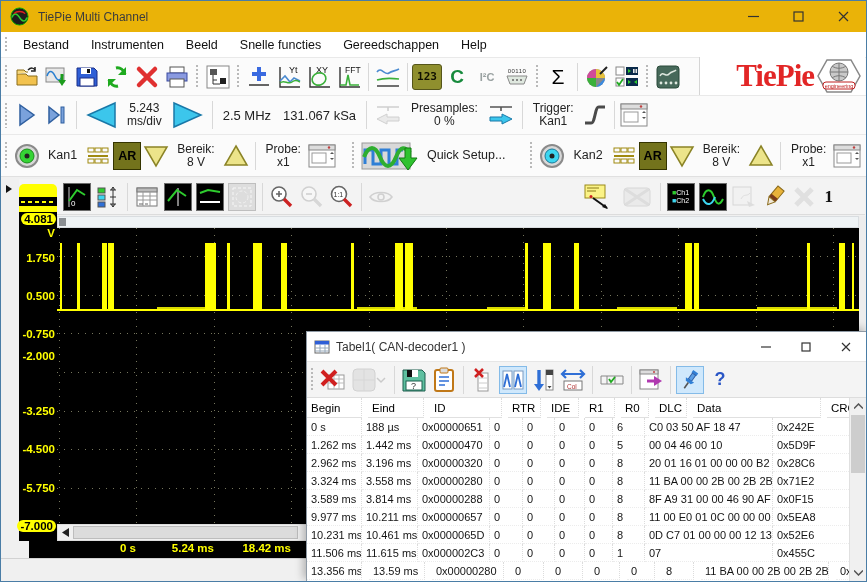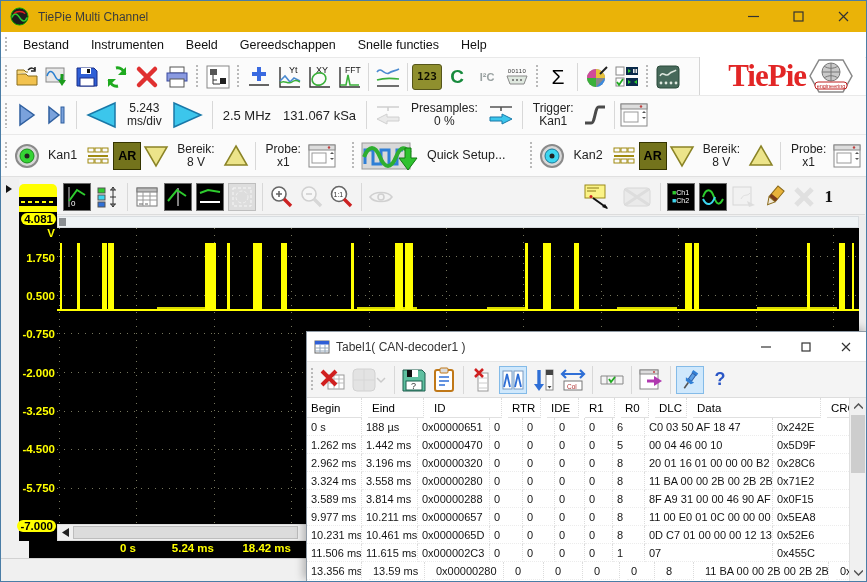--- a/index.html
+++ b/index.html
@@ -24,21 +24,21 @@
   .sep{width:1px;height:28px;background:#d8d8d8;margin:0 4px;flex:none;}
   .ti{width:30px;height:30px;display:flex;align-items:center;justify-content:center;flex:none;}
   .dis{opacity:.38;filter:grayscale(1);}
   .stack{display:flex;flex-direction:column;align-items:center;justify-content:center;font-size:12px;line-height:13px;color:#222;padding:0 6px;flex:none;}
   .meterbox{width:28px;height:24px;background:#8f8f2e;border:1px solid #55551a;border-radius:3px;color:#101000;font-weight:bold;font-size:11px;display:flex;align-items:center;justify-content:center;font-family:"DejaVu Sans Mono",monospace;}
   .canC{font-size:19px;font-weight:bold;color:#168a3c;}
   .i2c{font-size:11px;font-weight:bold;color:#9aa2a2;}
   .sigma{font-size:21px;color:#000;}
   .serialtxt{font-size:6px;color:#333;letter-spacing:.5px;}
   
-  .logo-panel{position:absolute;top:56px;right:1px;width:166px;height:38px;background:#fff;border-left:1px solid #d5d5d5;display:flex;align-items:center;justify-content:flex-end;padding-right:12px;box-sizing:border-box;}
+  .logo-panel{position:absolute;top:56px;right:1px;width:166px;height:38px;background:#fff;border-left:1px solid #d5d5d5;display:flex;align-items:center;justify-content:flex-end;padding-right:4px;box-sizing:border-box;}
   .logo-text{font-family:"Liberation Serif",serif;font-weight:bold;font-size:31px;color:#e22626;letter-spacing:-1px;margin-right:3px;}
   
   .arbtn{width:26px;height:26px;background:#73731c;border:1px solid #343400;color:#000;font-weight:bold;font-size:12.5px;display:flex;align-items:center;justify-content:center;flex:none;}
   
   .graph{position:absolute;left:0;top:176px;width:100%;height:381px;background:#f0f0f0;}
   .gutter{position:absolute;left:0;top:0;width:18px;height:100%;background:#f0f0f0;}
   .gtoolbar{position:absolute;left:18px;top:2px;right:1px;height:36px;background:#f3f3f3;border-bottom:1px solid #dcdcdc;display:flex;align-items:center;padding-left:42px;box-sizing:border-box;}
   .bic{width:26px;height:26px;background:#000;border:1px solid #6a6a6a;display:flex;align-items:center;justify-content:center;flex:none;margin:0 2px;position:relative;}
   .wic{width:26px;height:26px;display:flex;align-items:center;justify-content:center;flex:none;margin:0 2px;}
   .ytab{position:absolute;left:18px;top:7px;width:38px;height:28px;background:#ffff00;border-radius:5px 5px 0 0;overflow:hidden;}
@@ -112,22 +112,22 @@
         </div>
     </div>
   </div>
 
   <div class="menubar">
     <span class="grip"></span>
     <div class="menu-items">
         <span class="menu-item">Bestand</span>
         <span class="menu-item">Instrumenten</span>
         <span class="menu-item">Beeld</span>
+        <span class="menu-item">Snelle functies</span>
         <span class="menu-item">Gereedschappen</span>
-        <span class="menu-item">Snelle functies</span>
         <span class="menu-item">Help</span>
       </div>
   </div>
 
   <div class="tb tb1">
     <span class="grip"></span>
     <div class="ti">
         <svg width="26" height="26" viewBox="0 0 26 26">
           <path d="M3 10h9l2 2h9v9H3z" fill="#f2c24e" stroke="#8a6d1a"></path>
           <path d="M3 10V6h7l2 2h2" fill="#f8d87c" stroke="#8a6d1a"></path>
@@ -608,21 +608,21 @@
         <div class="mini">
           <i></i>
         </div>
       </div>
     <div class="yaxis">
         <div class="ylab pill" style="top: 1px;">4.081</div>
         <div class="ylab" style="top: 15px;">V</div>
         <div class="ylab" style="top: 40px; margin-left: 11px;">1.750</div>
         <div class="ylab" style="top: 78px;">0.500</div>
         <div class="ylab" style="top: 116px;">-0.750</div>
-        <div class="ylab" style="top: 155px;">-2.000</div>
+        <div class="ylab" style="top: 138px;">-2.000</div>
         <div class="ylab" style="top: 193px;">-3.250</div>
         <div class="ylab" style="top: 231px;">-4.500</div>
         <div class="ylab" style="top: 270px;">-5.750</div>
         <div class="ylab pill" style="top: 308px;">-7.000</div>
       </div>
     <div class="topscroll">
         <div class="nub"></div>
       </div>
     <div class="plot">
         <div class="vgrid" style="left: 2px;"></div>

